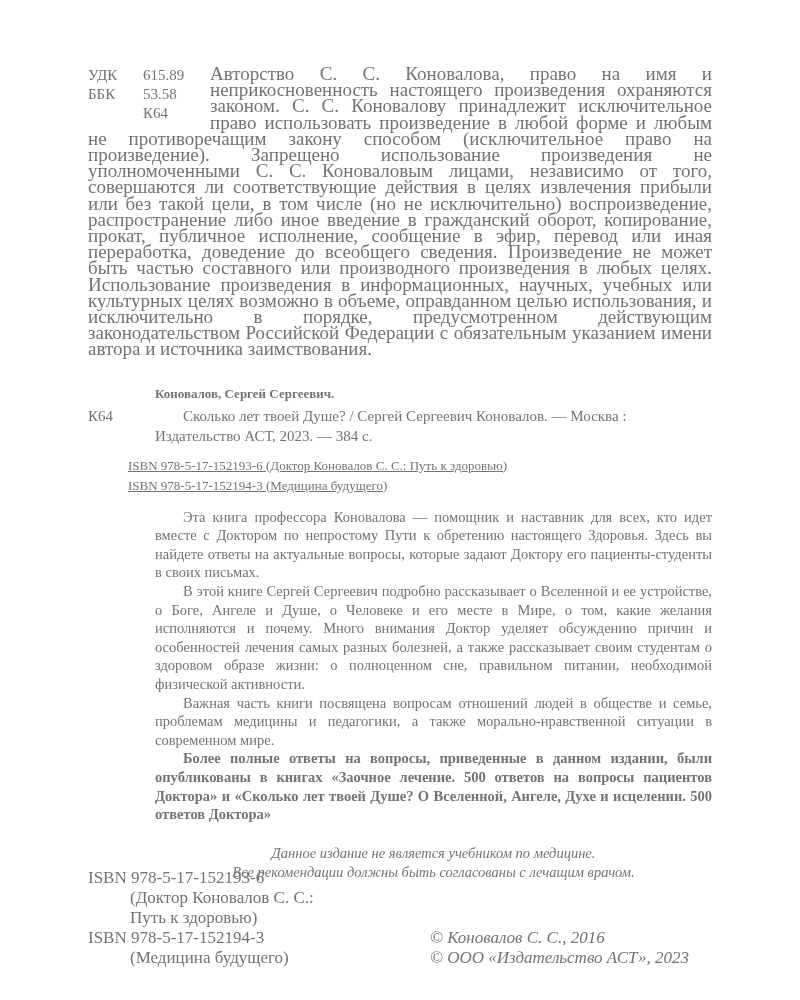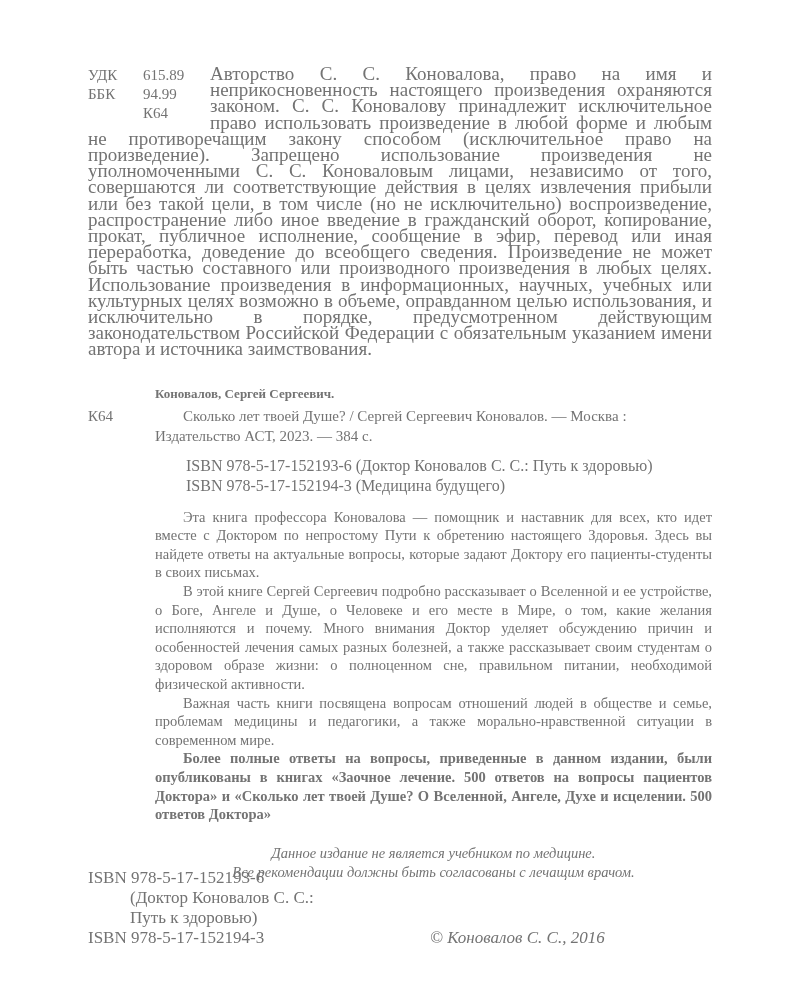--- a/index.html
+++ b/index.html
@@ -44,24 +44,25 @@
     font-size:15px;line-height:20px;
   }
   .catalog-entry{
     margin:0 0 0 67px;
     text-indent:28px;
     font-size:15px;
     line-height:20px;
   }
   .isbn-block{margin-top:10px;}
   .isbn-line{
-    margin:0 0 0 98px;
-    font-size:16px;
+    margin:0 0 0 40px;
+    font-size:13px;
     line-height:20px;
     white-space:nowrap;
+    text-decoration:underline;
   }
   
   .annotation{margin-top:12px;}
   .annotation p{
     margin:0 0 0 67px;
     font-size:14.5px;
     line-height:18.6px;
     text-align:justify;
     text-indent:28px;
   }
@@ -96,21 +97,21 @@
 <body>
 
 <div class="page">
 
   <div class="head">
     <div class="codes">
       <div class="code-row">
         <span class="lbl">УДК</span><span>615.89</span>
       </div>
       <div class="code-row">
-        <span class="lbl">ББК</span><span>94.99</span>
+        <span class="lbl">ББК</span><span>53.58</span>
       </div>
       <div class="code-row code-k64">К64</div>
     </div>
     <p class="copyright-notice">Авторство С. С. Коновалова, право на имя и неприкосновенность настоящего произведения охраняются законом. С. С. Коновалову принадлежит исключительное право использовать произведение в любой форме и любым не противоречащим закону способом (исключительное право на произведение). Запрещено использование произведения не уполномоченными С. С. Коноваловым лицами, независимо от того, совершаются ли соответствующие действия в целях извлечения прибыли или без такой цели, в том числе (но не исключительно) воспроизведение, распространение либо иное введение в гражданский оборот, копирование, прокат, публичное исполнение, сообщение в эфир, перевод или иная переработка, доведение до всеобщего сведения. Произведение не может быть частью составного или производного произведения в любых целях. Использование произведения в информационных, научных, учебных или культурных целях возможно в объеме, оправданном целью использования, и исключительно в порядке, предусмотренном действующим законодательством Российской Федерации с обязательным указанием имени автора и источника заимствования.</p>
   </div>
 
   <div class="catalog">
     <p class="catalog-author">Коновалов, Сергей Сергеевич.</p>
     <div class="catalog-entry-wrap">
       <span class="catalog-code">К64</span>
@@ -135,15 +136,19 @@
   </div>
 
   <div class="footer">
     <div class="footer-row">ISBN 978-5-17-152193-6</div>
     <div class="footer-row footer-indent">(Доктор Коновалов С. С.:</div>
     <div class="footer-row footer-indent">Путь к здоровью)</div>
     <div class="footer-row">
       <span>ISBN 978-5-17-152194-3</span>
       <span class="footer-copy">© Коновалов С. С., 2016</span>
     </div>
+    <div class="footer-row">
+      <span class="footer-indent" style="display:inline-block">(Медицина будущего)</span>
+      <span class="footer-copy">© ООО «Издательство АСТ», 2023</span>
+    </div>
   </div>
 
 </div>
 
 </body></html>

